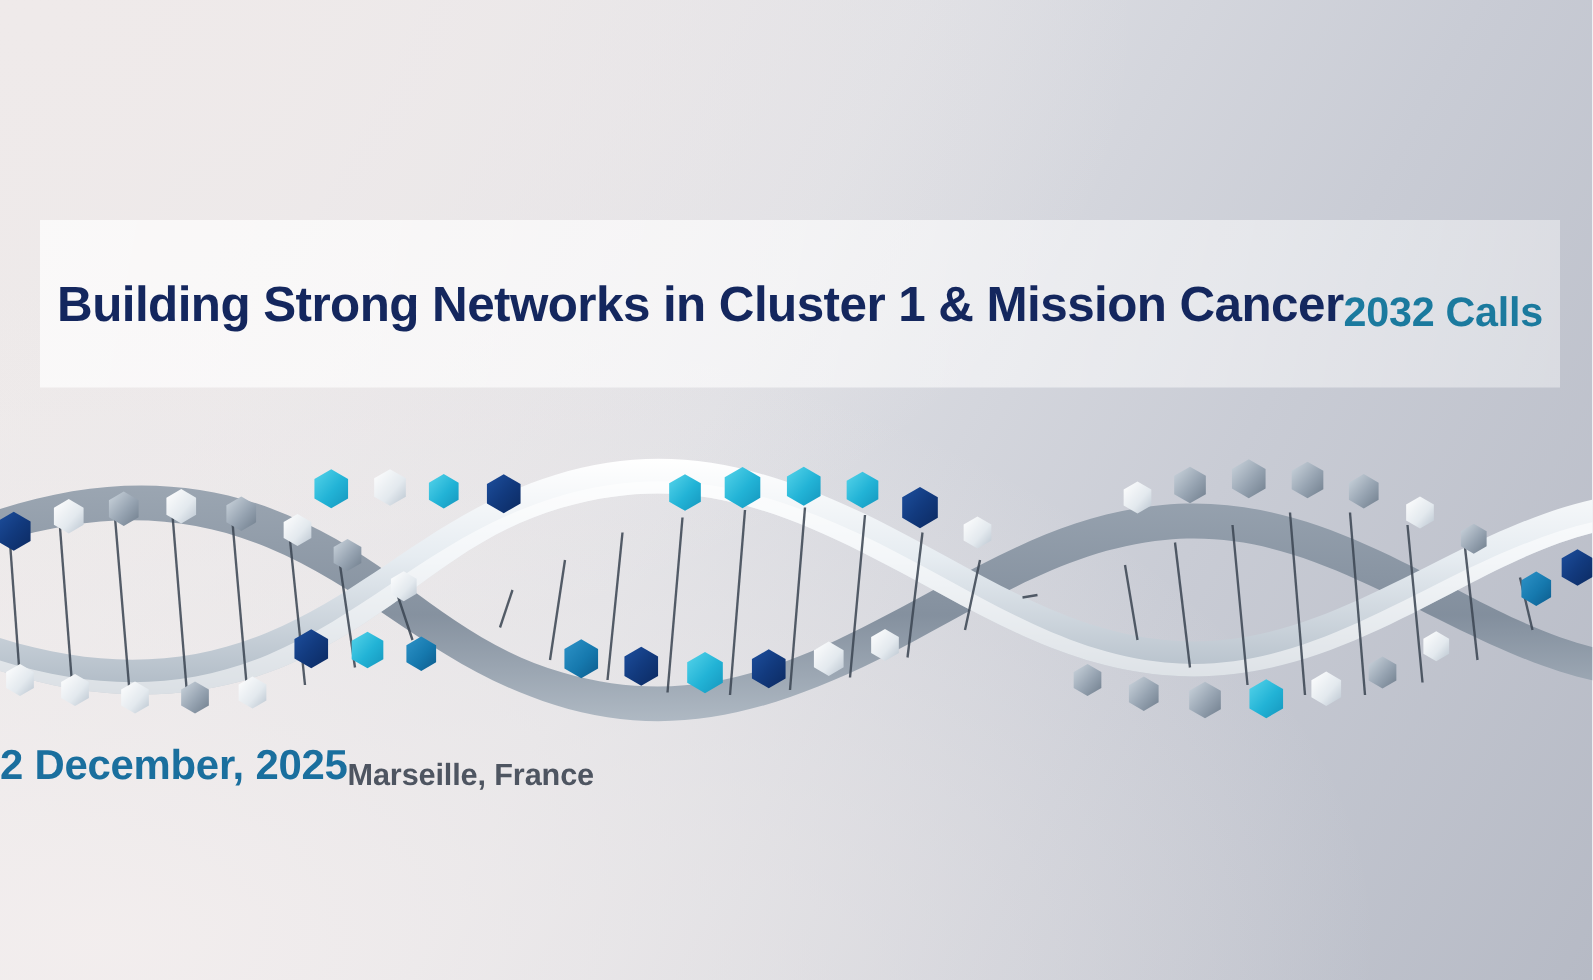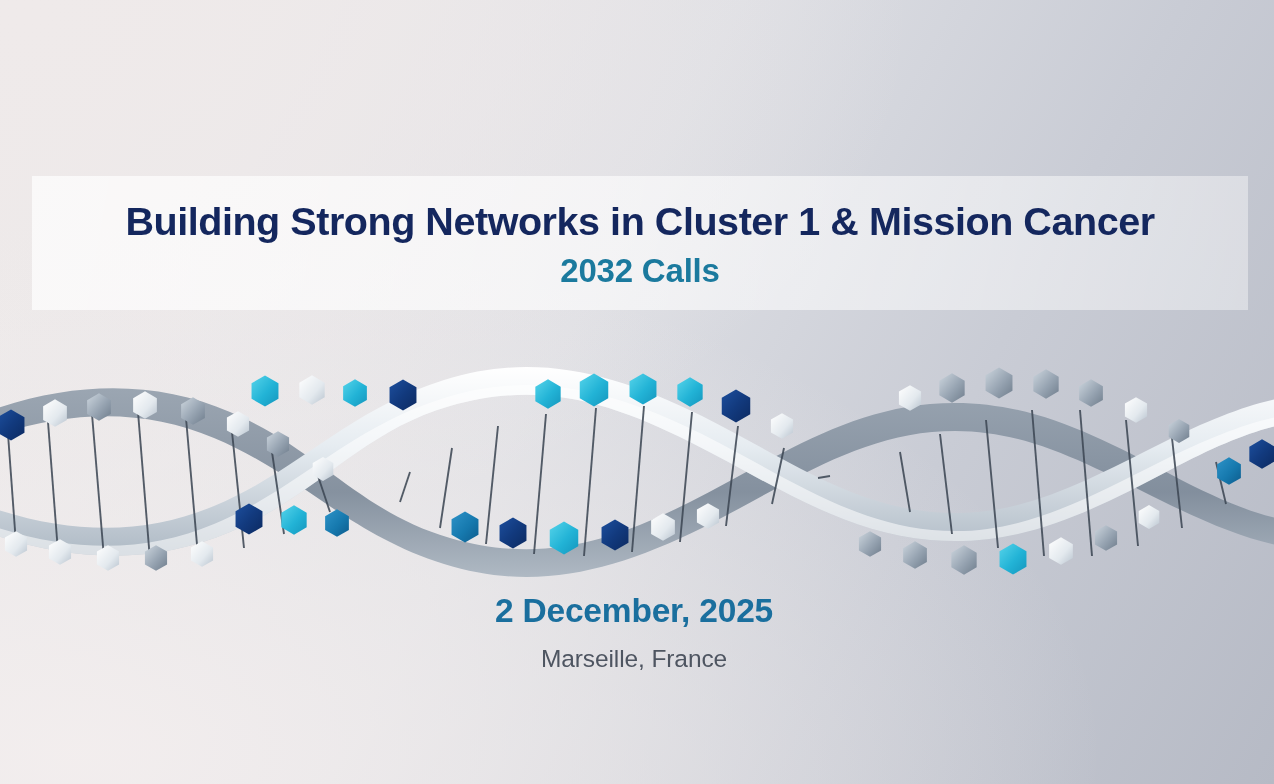--- a/index.html
+++ b/index.html
@@ -27,21 +27,21 @@
   }
   #helix-layer svg { display:block; width:100%; height:100%; }
 
   
   #title-panel {
     position:absolute;
     left:32px; top:176px;
     width:1216px; height:134px;
     background:linear-gradient(100deg, rgba(255,255,255,0.70) 0%, rgba(255,255,255,0.62) 45%, rgba(255,255,255,0.50) 78%, rgba(255,255,255,0.40) 100%);
     display:flex;
-    flex-direction:column;
+    flex-direction:row;
     align-items:center;
     justify-content:center;
     padding-top:4px;
   }
   #title-main {
     font-size:39.5px;
     font-weight:bold;
     letter-spacing:-0.45px;
     color:#14275e;
     line-height:1.06;
@@ -57,34 +57,34 @@
     line-height:1.05;
     text-align:center;
   }
 
   
   #footer-block {
     position:absolute;
     left:0; top:592px;
     width:1268px;
     display:flex;
-    flex-direction:column;
+    flex-direction:row;
     align-items:center;
   }
   #event-date {
     font-size:33.5px;
     font-weight:bold;
     letter-spacing:-0.2px;
     color:#1a6f9e;
     line-height:1.12;
   }
   #event-location {
     margin-top:15px;
     font-size:24.5px;
-    font-weight:normal;
+    font-weight:bold;
     letter-spacing:-0.1px;
     color:#4e5561;
     line-height:1.12;
   }
 </style>
 </head>
 <body>
 
 <div id="slide">
 

